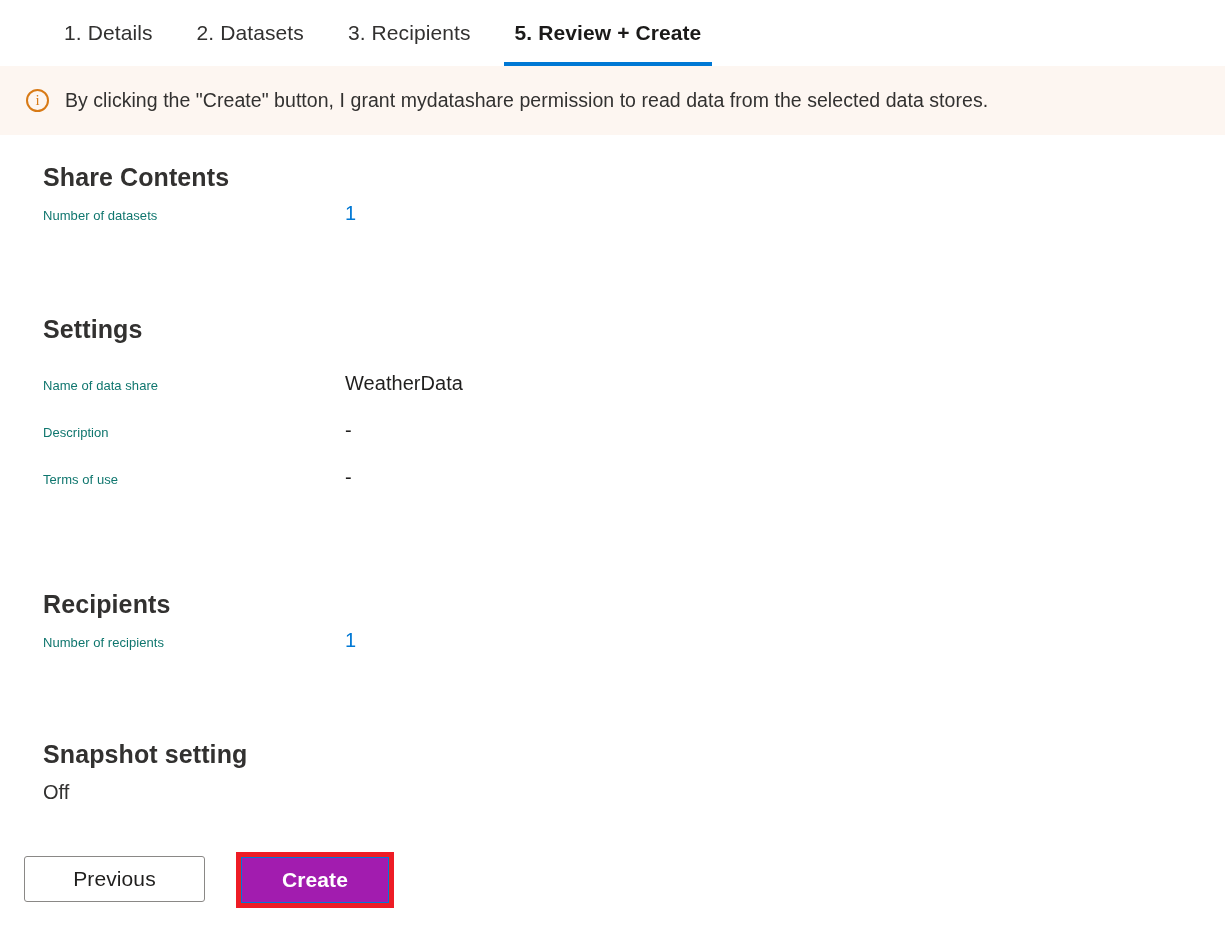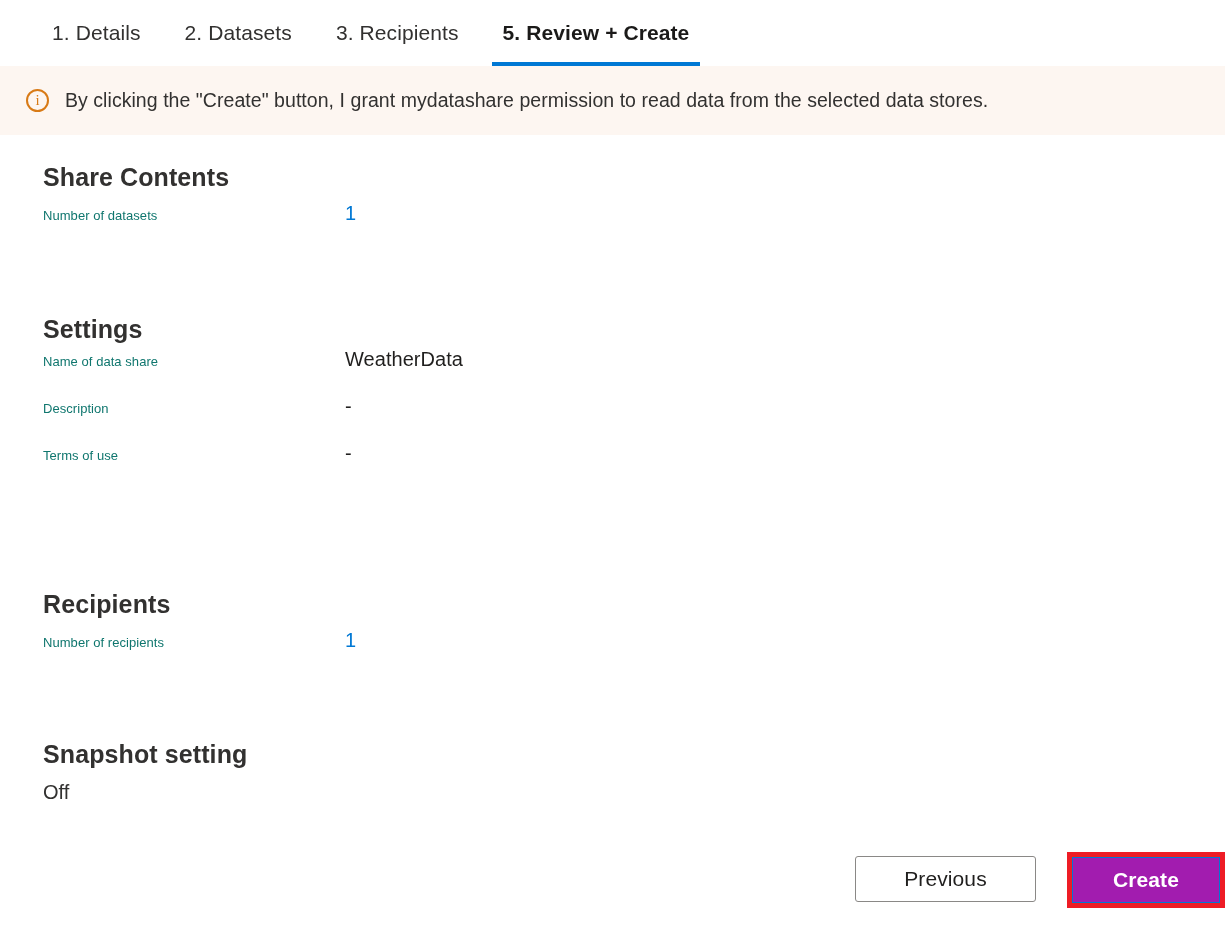--- a/index.html
+++ b/index.html
@@ -20,21 +20,21 @@
 
   
   .tabstrip {
     position: absolute;
     left: 0;
     top: 0;
     width: 1225px;
     height: 66px;
     display: flex;
     align-items: flex-start;
-    padding-left: 30px;
+    padding-left: 42px;
     background: #ffffff;
   }
   .tab {
     position: relative;
     height: 66px;
     display: flex;
     align-items: center;
     padding: 0 22px;
     font-size: 21px;
     font-weight: 400;
@@ -138,36 +138,35 @@
     color: #323130;
   }
 
   
   .sec-share   { position: absolute; top: 28px;  left: 0; width: 100%; }
   .sec-settings{ position: absolute; top: 180px; left: 0; width: 100%; }
   .sec-recip   { position: absolute; top: 455px; left: 0; width: 100%; }
   .sec-snap    { position: absolute; top: 605px; left: 0; width: 100%; }
 
   .sec-share .kv-row    { margin-top: 10px; }
-  .sec-settings .kv-row { margin-top: 4px; }
+  .sec-settings .kv-row { margin-top: 28px; }
   .sec-settings .kv-row + .kv-row { margin-top: 24px; }
   .sec-recip .kv-row    { margin-top: 10px; }
   .sec-snap .kv-row     { margin-top: 12px; }
 
   
   .footer {
     position: absolute;
     left: 0;
     top: 852px;
     width: 1225px;
     height: 79px;
     padding-left: 24px;
     display: flex;
     align-items: flex-start;
-    justify-content: flex-end;
   }
   .btn {
     font-family: "Liberation Sans", sans-serif;
     font-size: 21px;
     letter-spacing: 0.1px;
     cursor: pointer;
     outline: none;
   }
   .btn-secondary {
     width: 181px;

